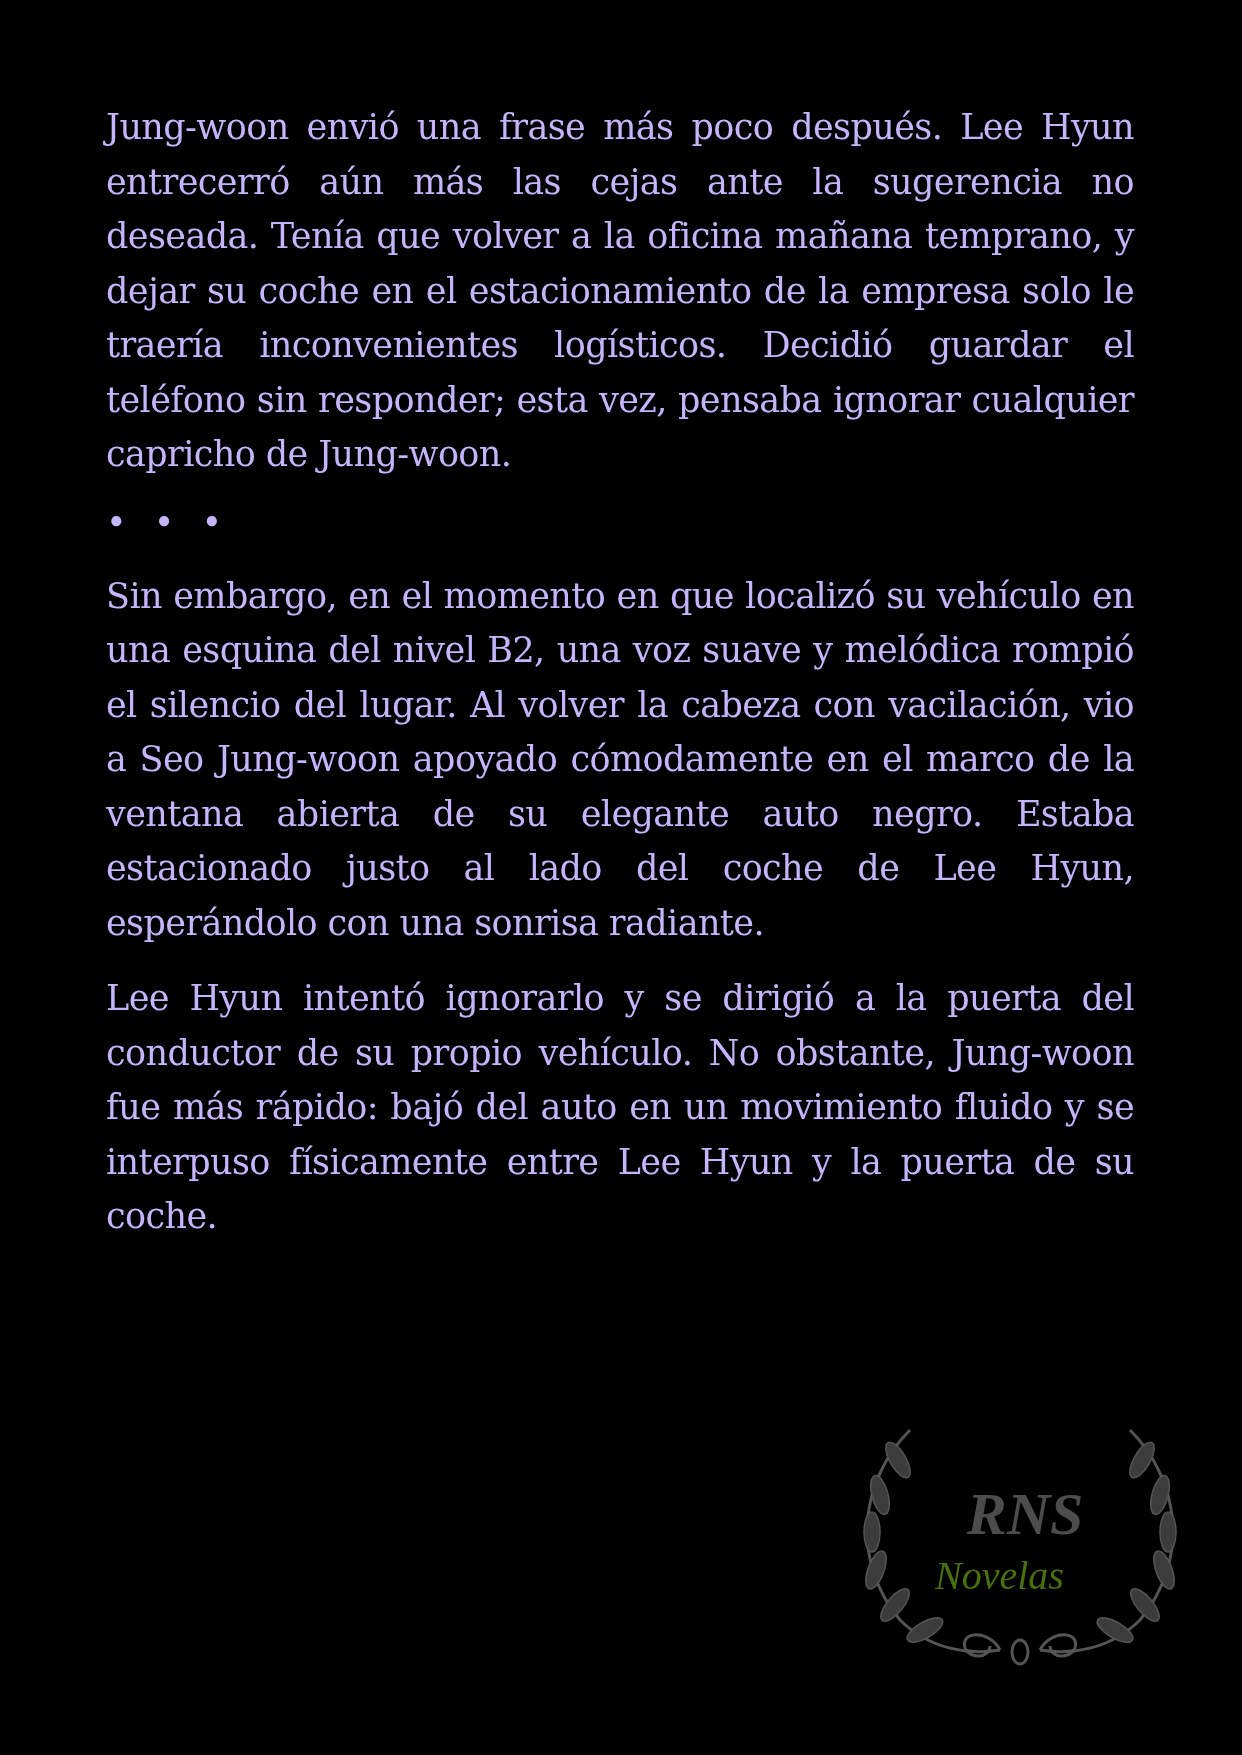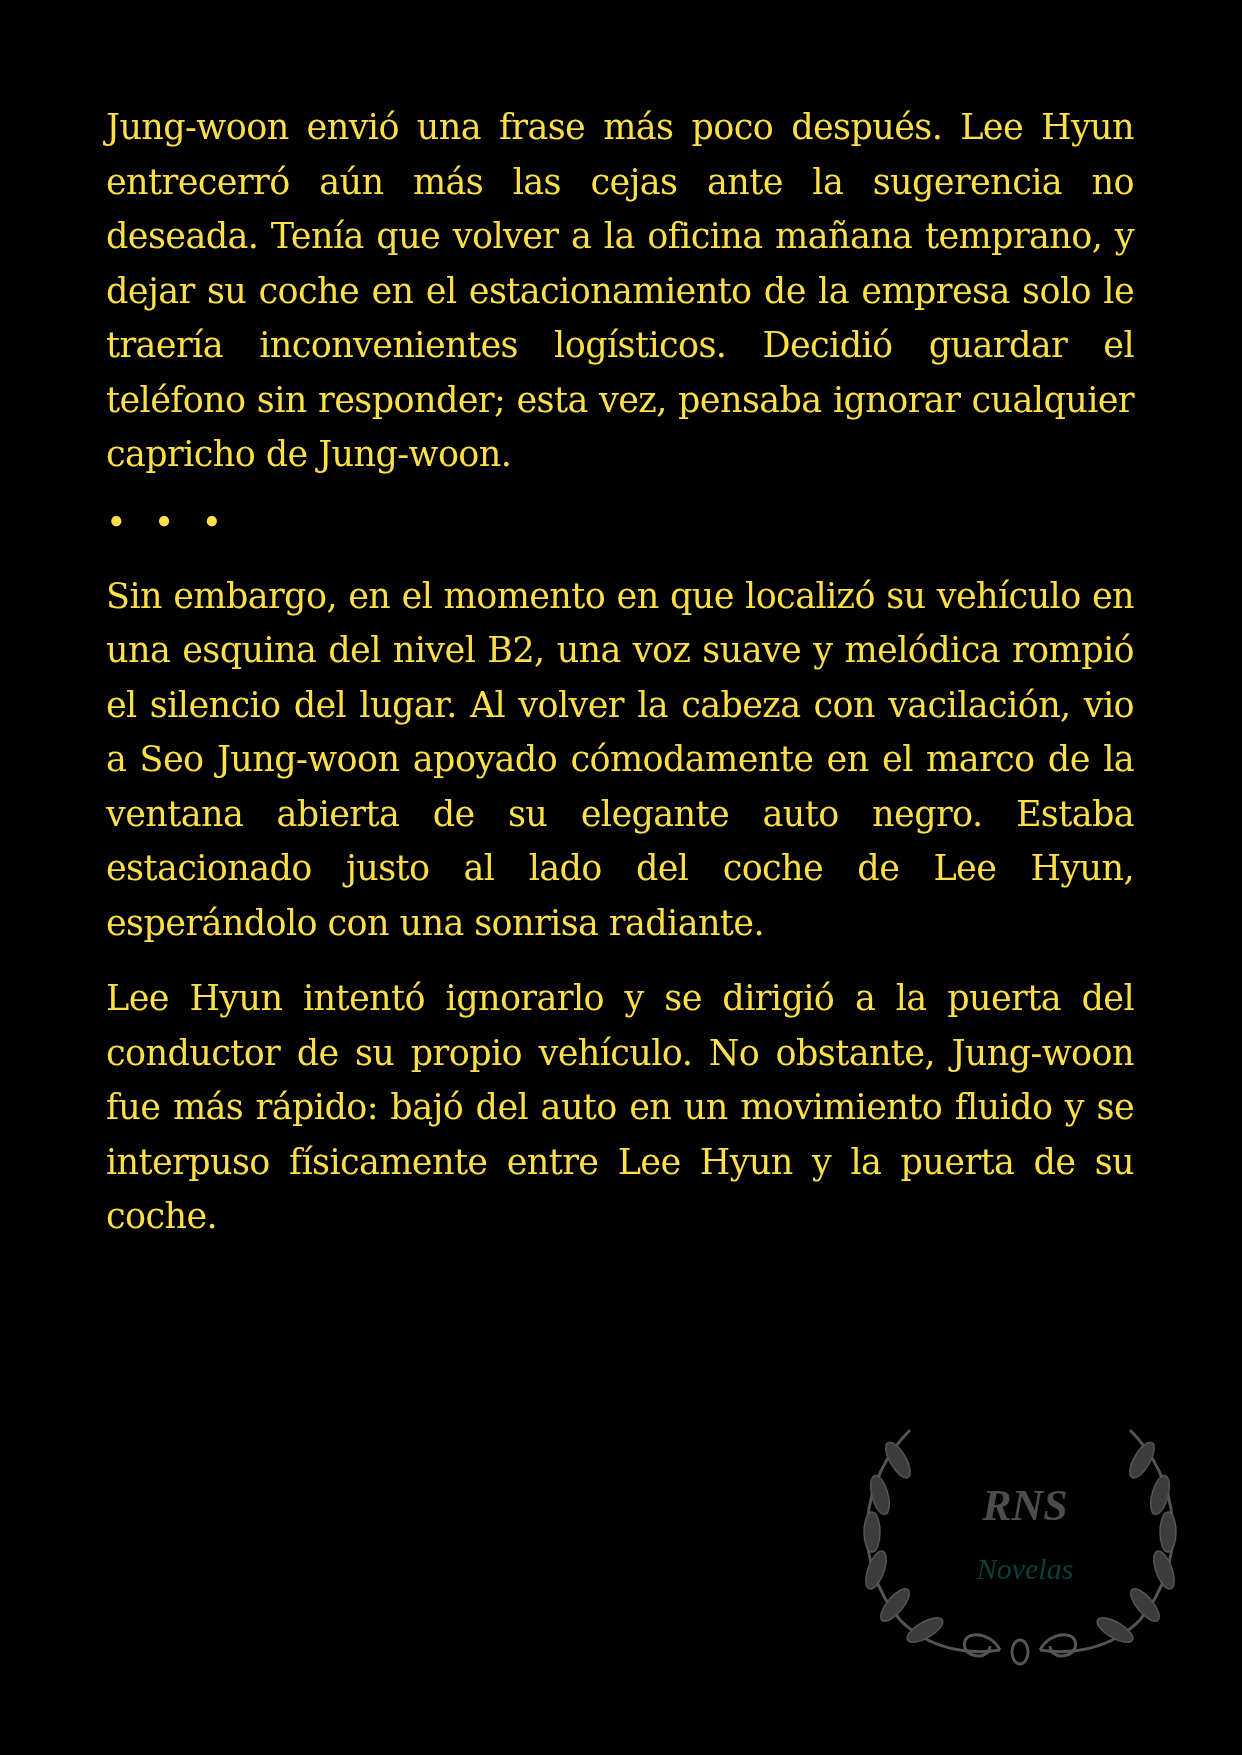--- a/index.html
+++ b/index.html
@@ -11,21 +11,21 @@
     width: 1242px;
     height: 1755px;
     position: relative;
     overflow: hidden;
   }
   .page {
     position: absolute;
     left: 106px;
     top: 100px;
     width: 1028px;
-    color: #fde047;
+    color: #c4b5fd;
     font-family: "DejaVu Serif", "Liberation Serif", serif;
     font-size: 35px;
     line-height: 54.5px;
     letter-spacing: -0.6px;
   }
   .page p {
     margin: 0 0 21px 0;
     text-align: justify;
   }
   .page p.break {
@@ -44,33 +44,32 @@
   }
   .wm-rns {
     position: absolute;
     left: 95px;
     top: 60px;
     width: 180px;
     text-align: center;
     font-family: "Liberation Serif", serif;
     font-style: italic;
     font-weight: bold;
-    font-size: 44px;
+    font-size: 60px;
     color: #8a8a8a;
   }
   .wm-novelas {
     position: absolute;
     left: 95px;
     top: 132px;
     width: 180px;
-    text-align: center;
     font-family: "Liberation Serif", serif;
     font-style: italic;
-    font-size: 30px;
-    color: #0f766e;
+    font-size: 40px;
+    color: #84cc16;
   }
   .wm-svg {
     position: absolute;
     left: 0;
     top: 0;
   }
 </style>
 </head>
 <body>
 

